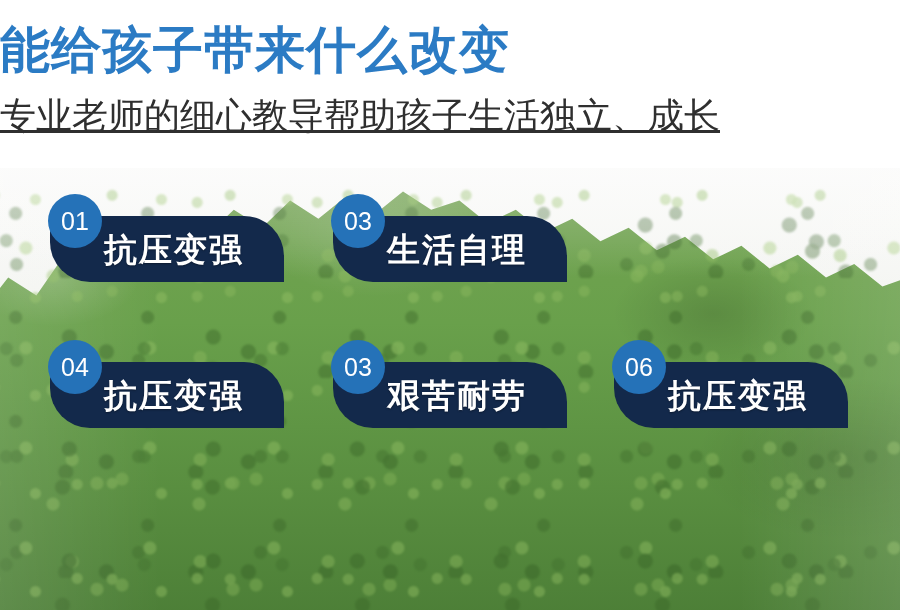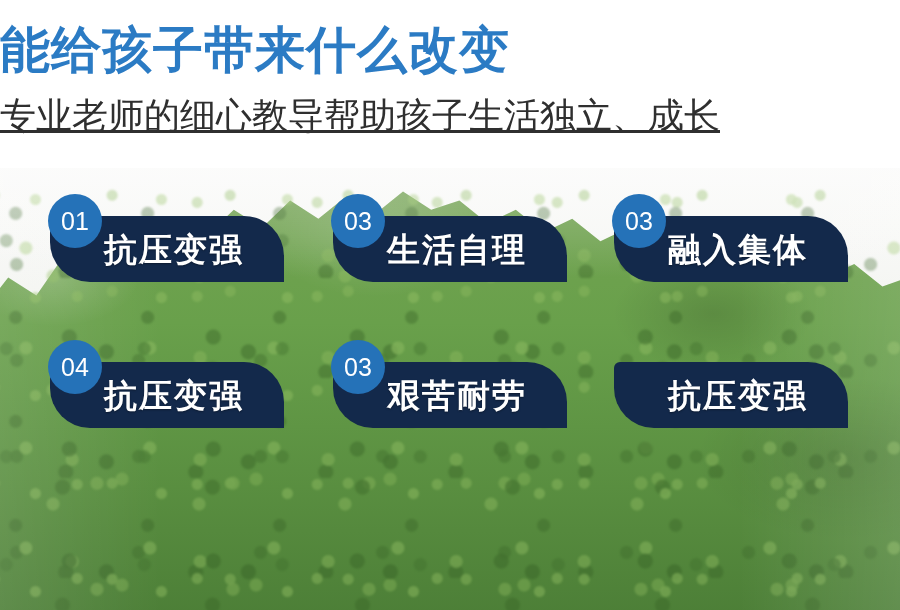--- a/index.html
+++ b/index.html
@@ -229,47 +229,42 @@
 
     <div class="card col-2 row-1">
       <div class="plate">
         <span class="plate-label">生活自理</span>
       </div>
       <div class="badge">
         <span class="badge-num">03</span>
       </div>
     </div>
 
-    <div class="card col-3 row-1">
-      <div class="plate">
-        <span class="plate-label">融入集体</span>
+
+    <div class="card col-1 row-2">
+      <div class="plate">
+        <span class="plate-label">抗压变强</span>
+      </div>
+      <div class="badge">
+        <span class="badge-num">04</span>
+      </div>
+    </div>
+
+    <div class="card col-2 row-2">
+      <div class="plate">
+        <span class="plate-label">艰苦耐劳</span>
       </div>
       <div class="badge">
         <span class="badge-num">03</span>
       </div>
     </div>
 
-    <div class="card col-1 row-2">
+    <div class="card col-3 row-2">
       <div class="plate">
         <span class="plate-label">抗压变强</span>
       </div>
       <div class="badge">
-        <span class="badge-num">04</span>
-      </div>
-    </div>
-
-    <div class="card col-2 row-2">
-      <div class="plate">
-        <span class="plate-label">艰苦耐劳</span>
-      </div>
-      <div class="badge">
-        <span class="badge-num">03</span>
-      </div>
-    </div>
-
-    <div class="card col-3 row-2">
-      <div class="plate">
-        <span class="plate-label">抗压变强</span>
+        <span class="badge-num">06</span>
       </div>
     </div>
 
   </div>
 </div>
 
 </body></html>

